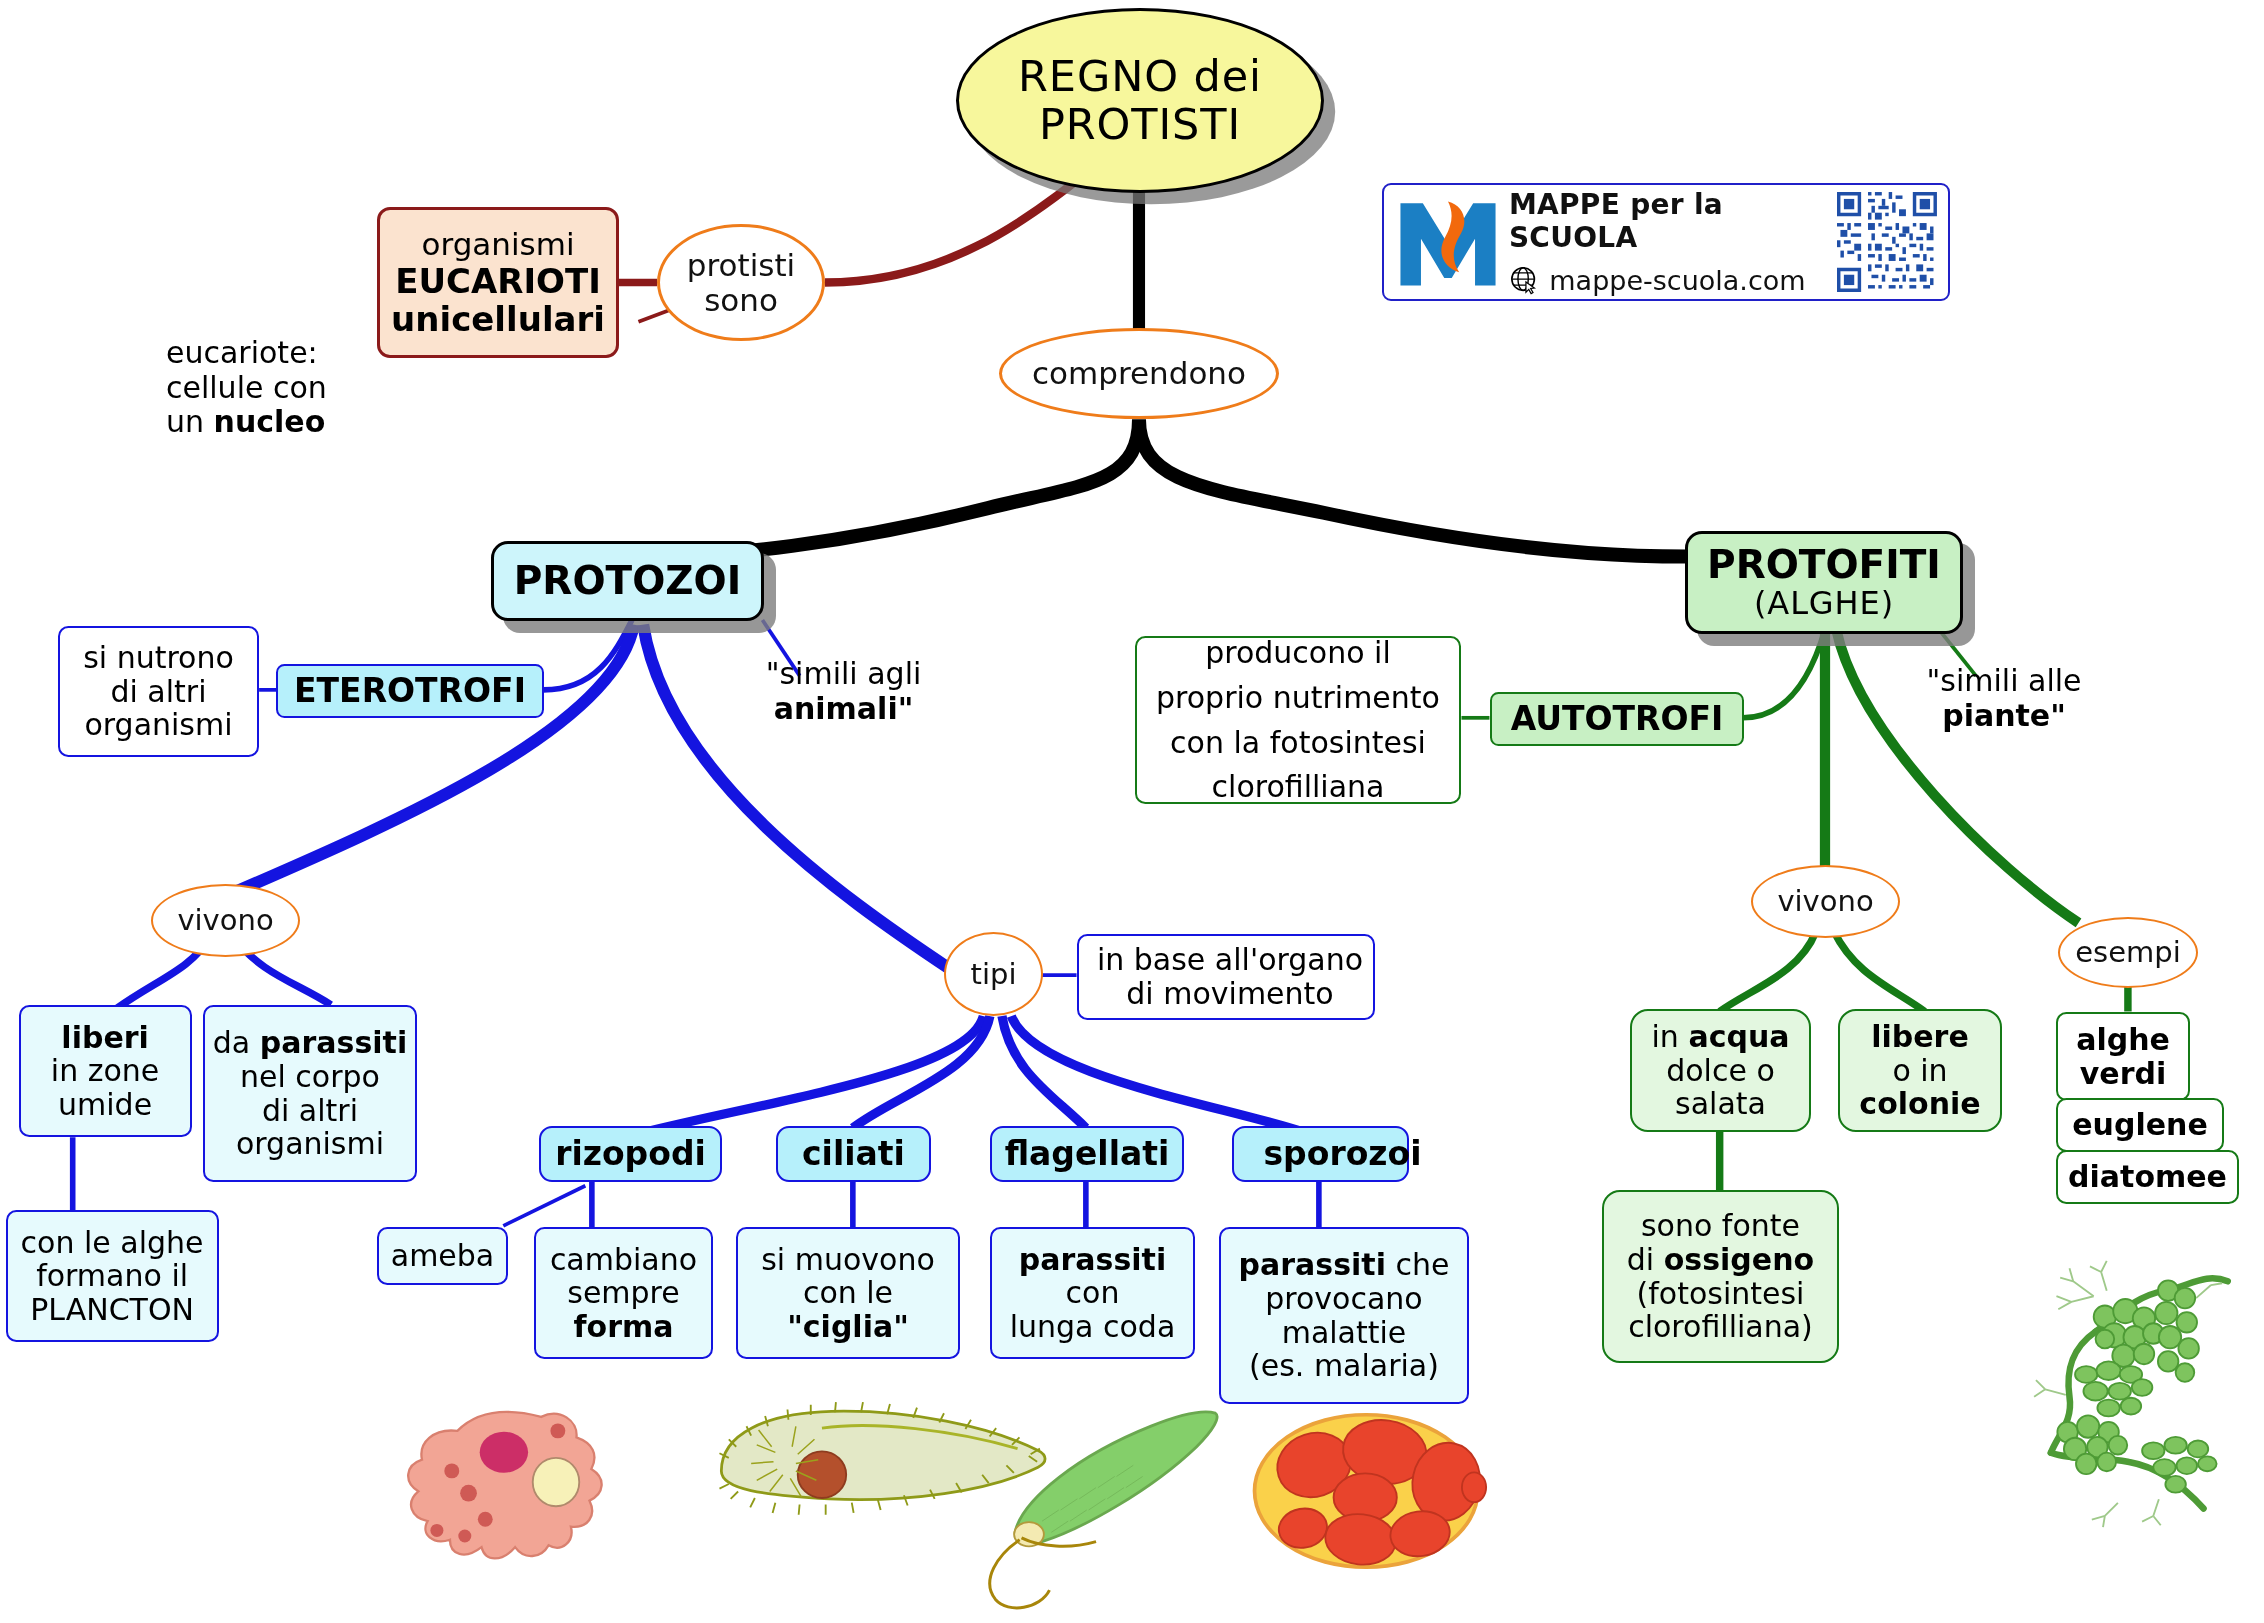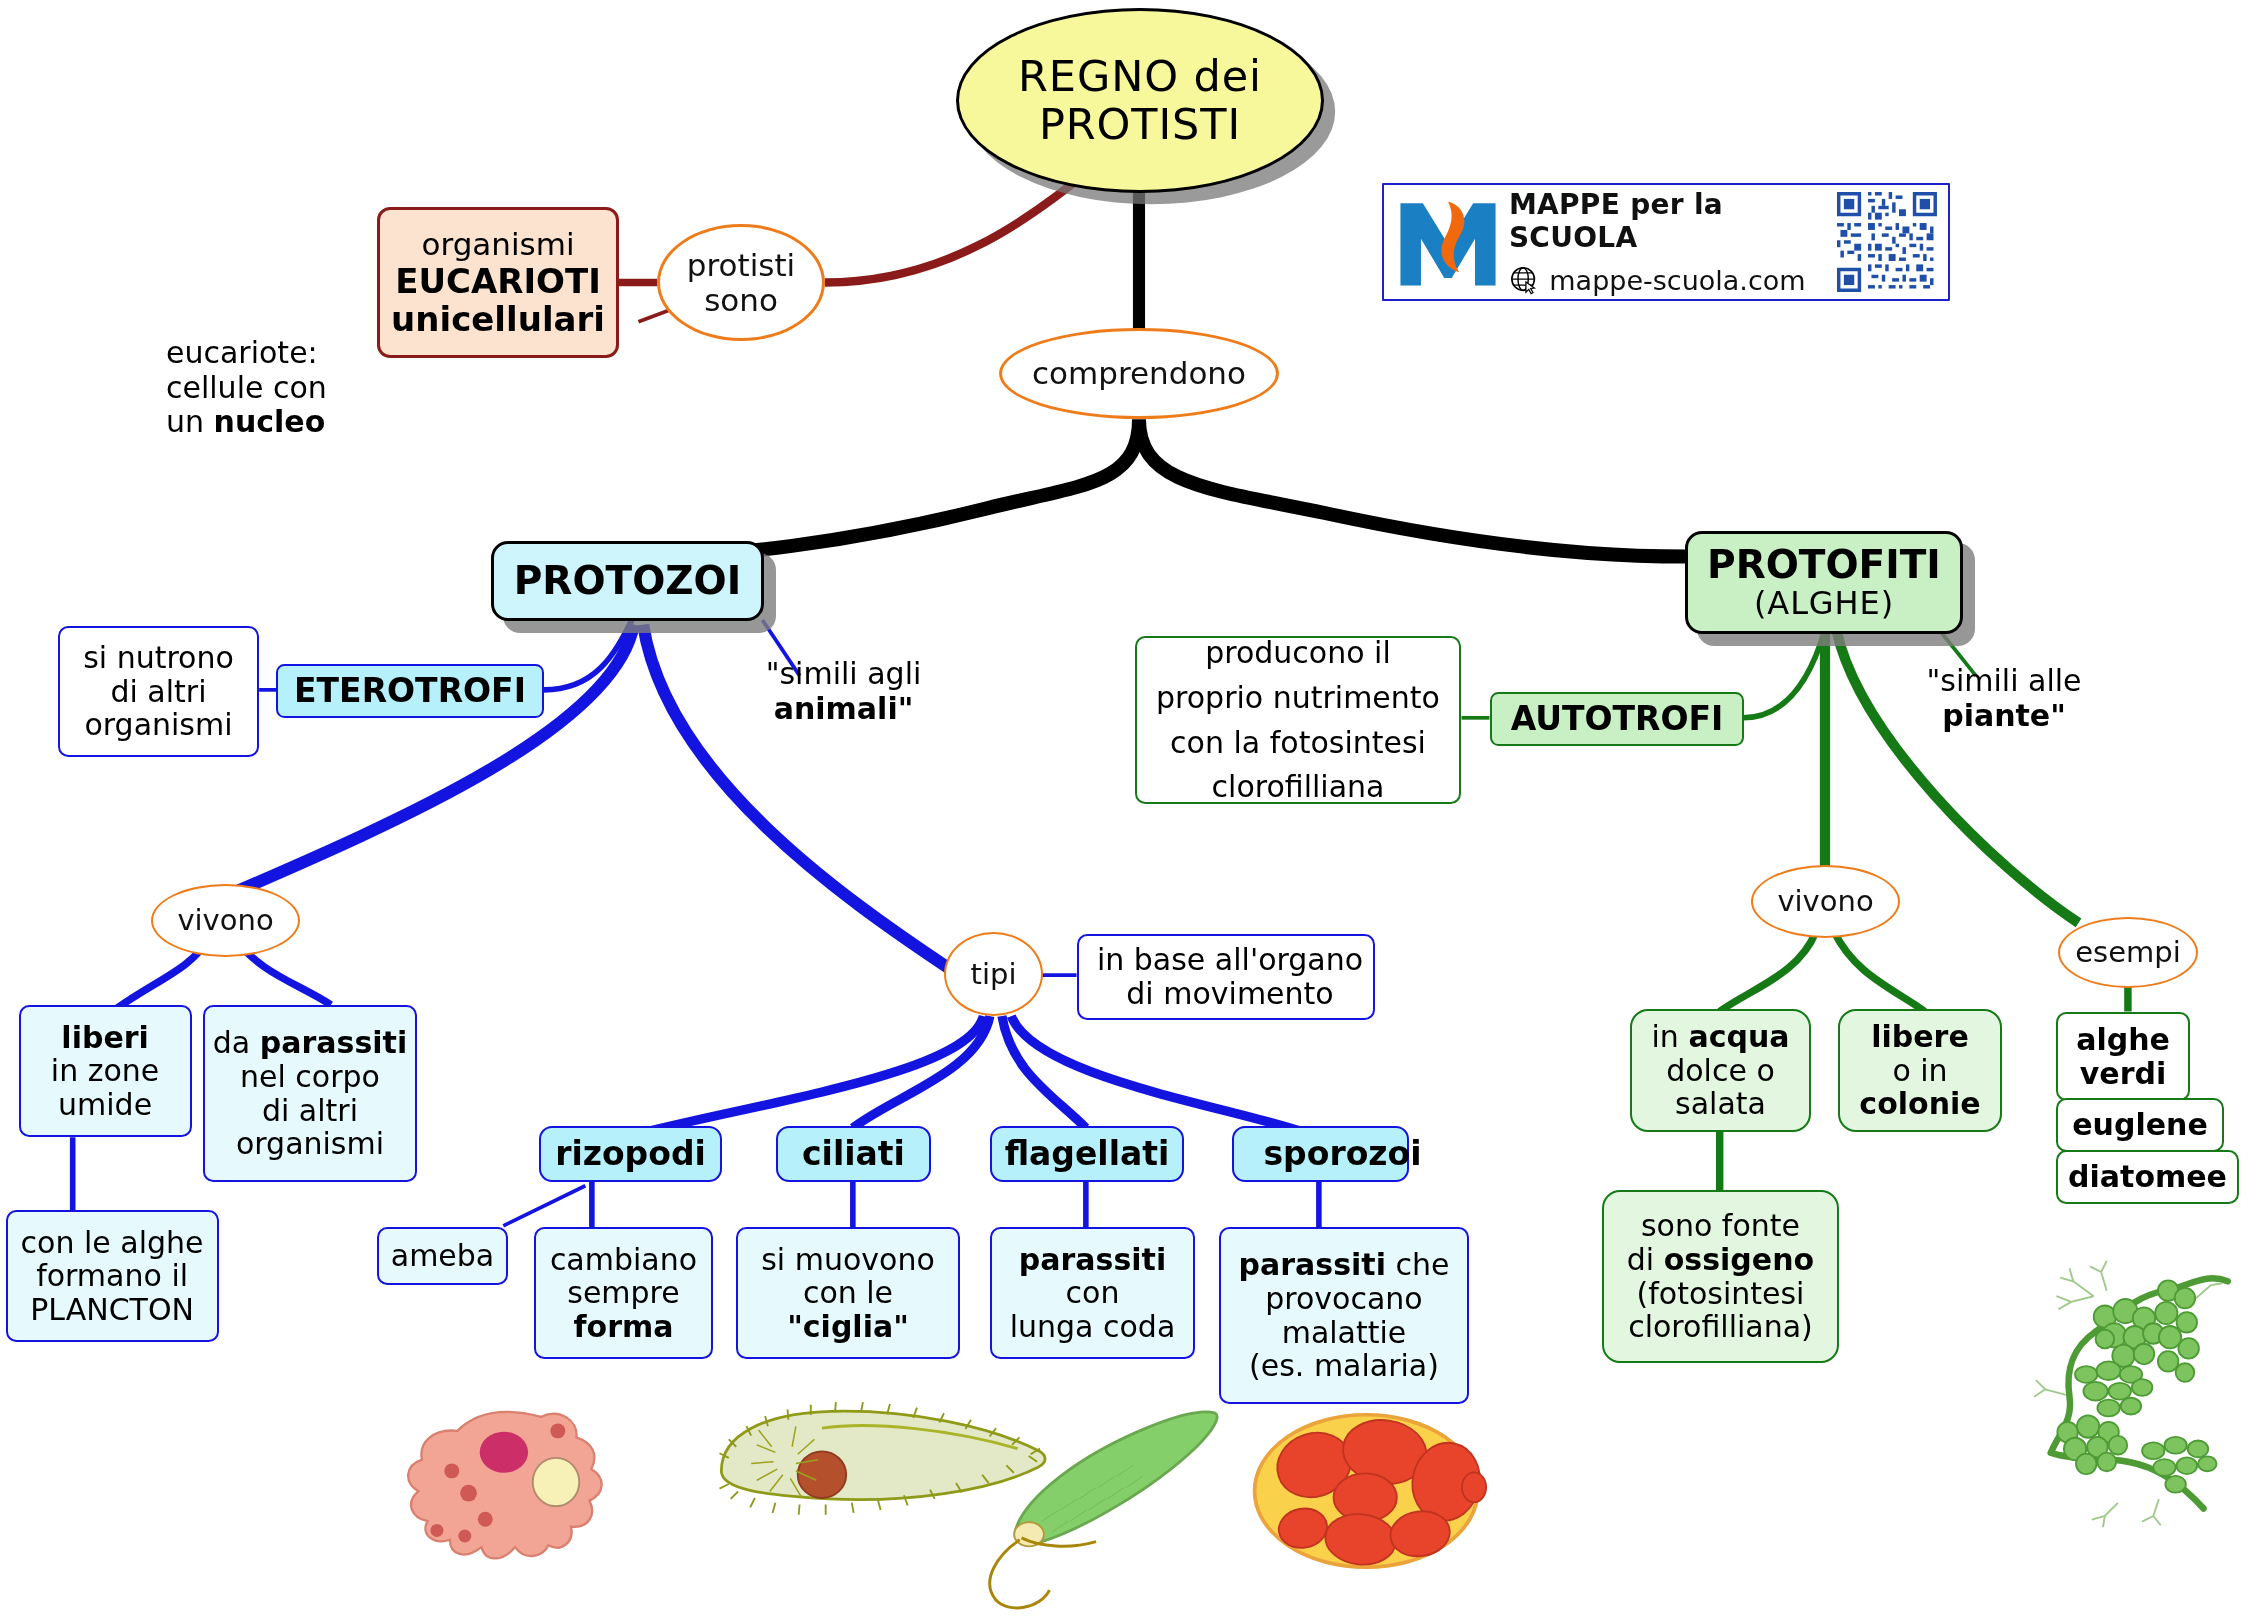--- a/index.html
+++ b/index.html
@@ -39,21 +39,21 @@
   .tag-g{border:2.8px solid #157a16;border-radius:8.4px;background:#c8f0c4;font-size:33px;font-weight:bold;}
   .bx-gplain{border:2.8px solid #157a16;border-radius:10.3px;background:#ffffff;font-size:30px;font-weight:bold;}
 
   
   .bx-r{border:3.7px solid #8b1a1a;border-radius:13px;background:#fbe3cf;font-size:31px;}
 
   
   .free{position:absolute;font-size:30px;color:#000;text-align:center;line-height:1.15;}
 
   
-  #logo{position:absolute;border:2.8px solid #2020c8;border-radius:1px;background:#fff;
+  #logo{position:absolute;border:2.8px solid #2020c8;border-radius:9px;background:#fff;
         display:flex;align-items:center;}
   #logo .mark{width:110px;height:101px;margin-left:9.3px;position:relative;}
   #logo .txt{margin-left:5.6px;}
   #logo .l1{font-size:28px;font-weight:bold;color:#111;letter-spacing:0.3px;}
   #logo .l2{font-size:27px;color:#111;display:flex;align-items:center;gap:8.4px;margin-top:10px;}
   #qr{width:110px;height:110px;margin:0 11.2px 0 7.5px;}
 </style>
 </head>
 <body>
 

